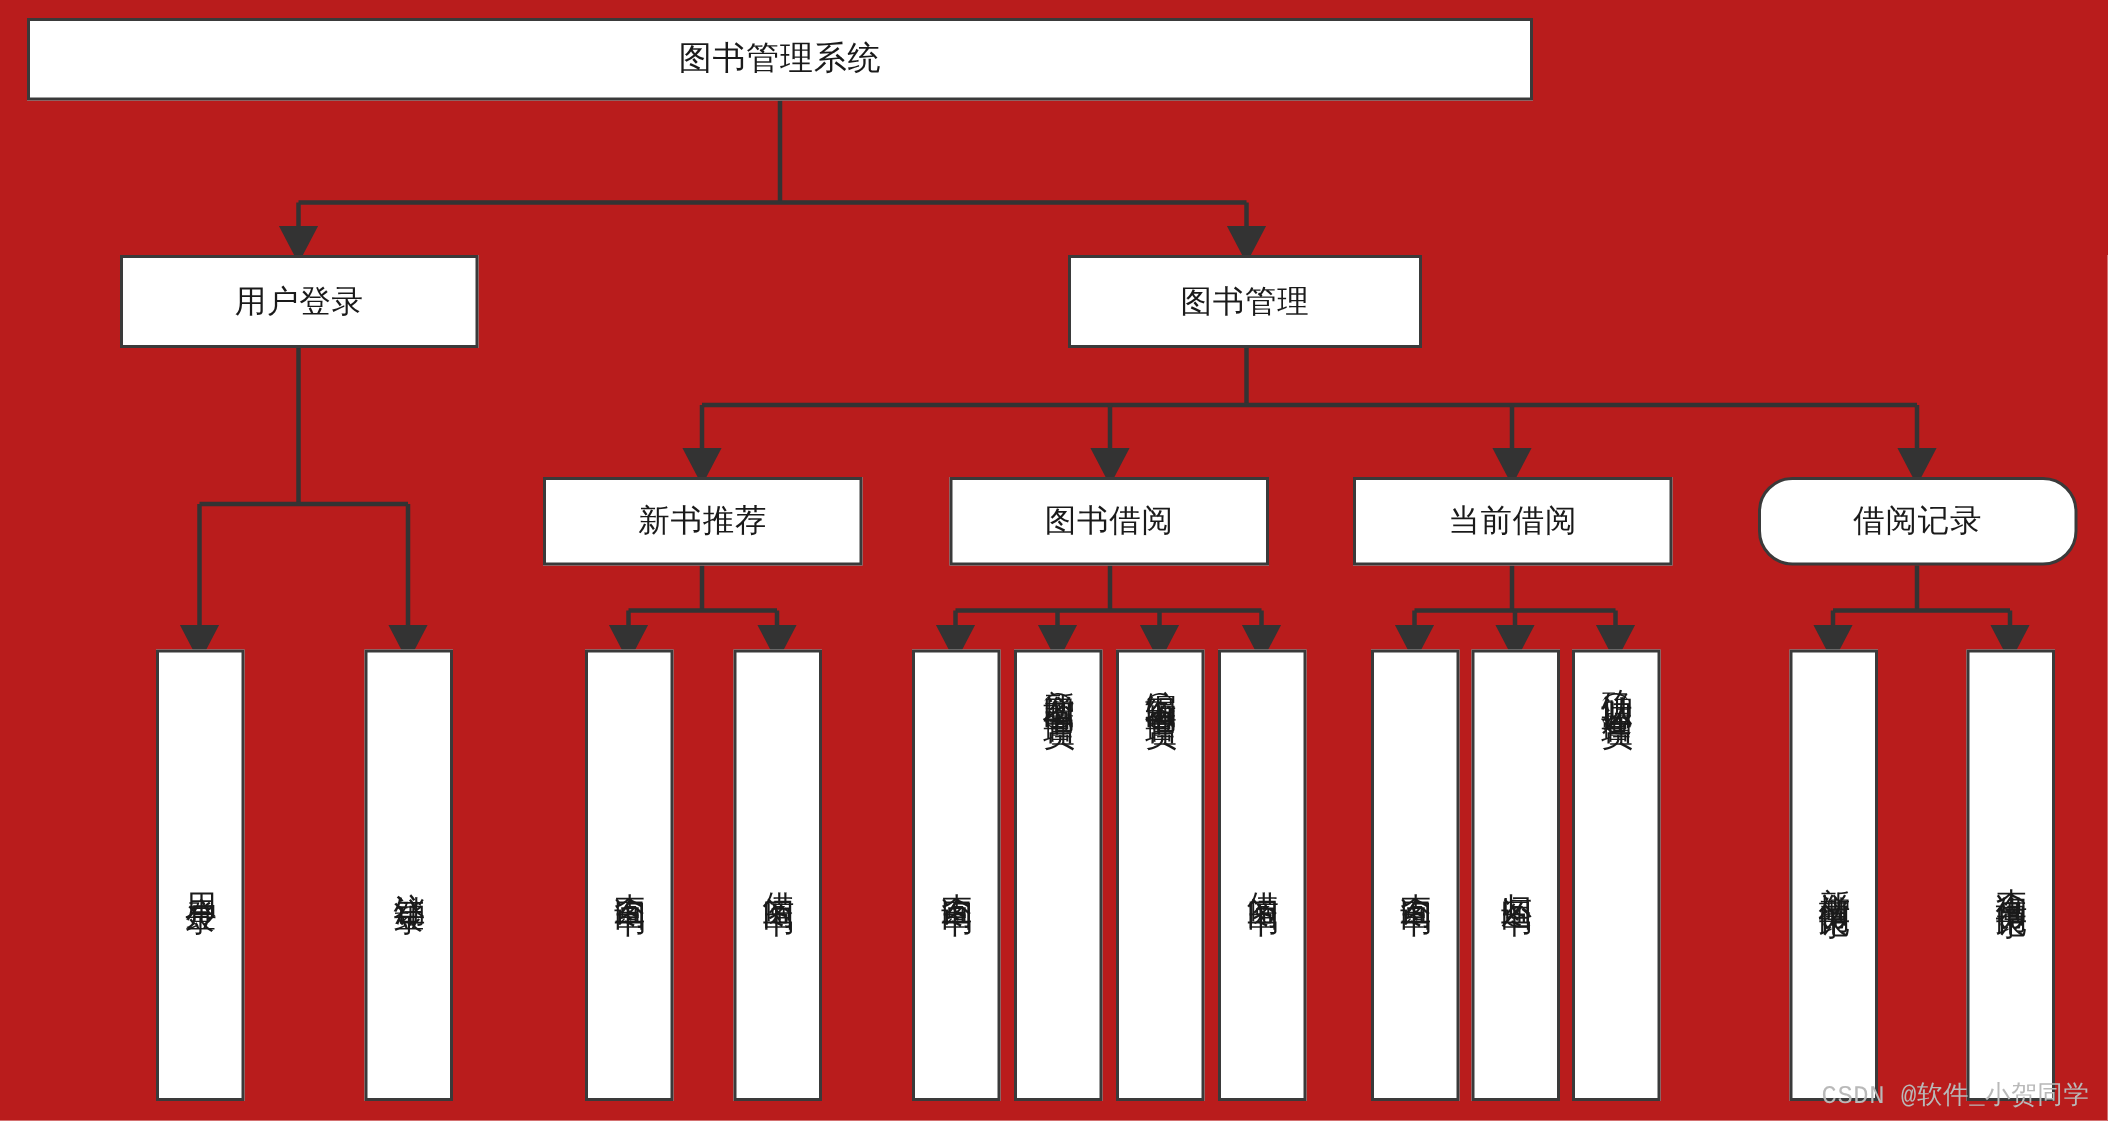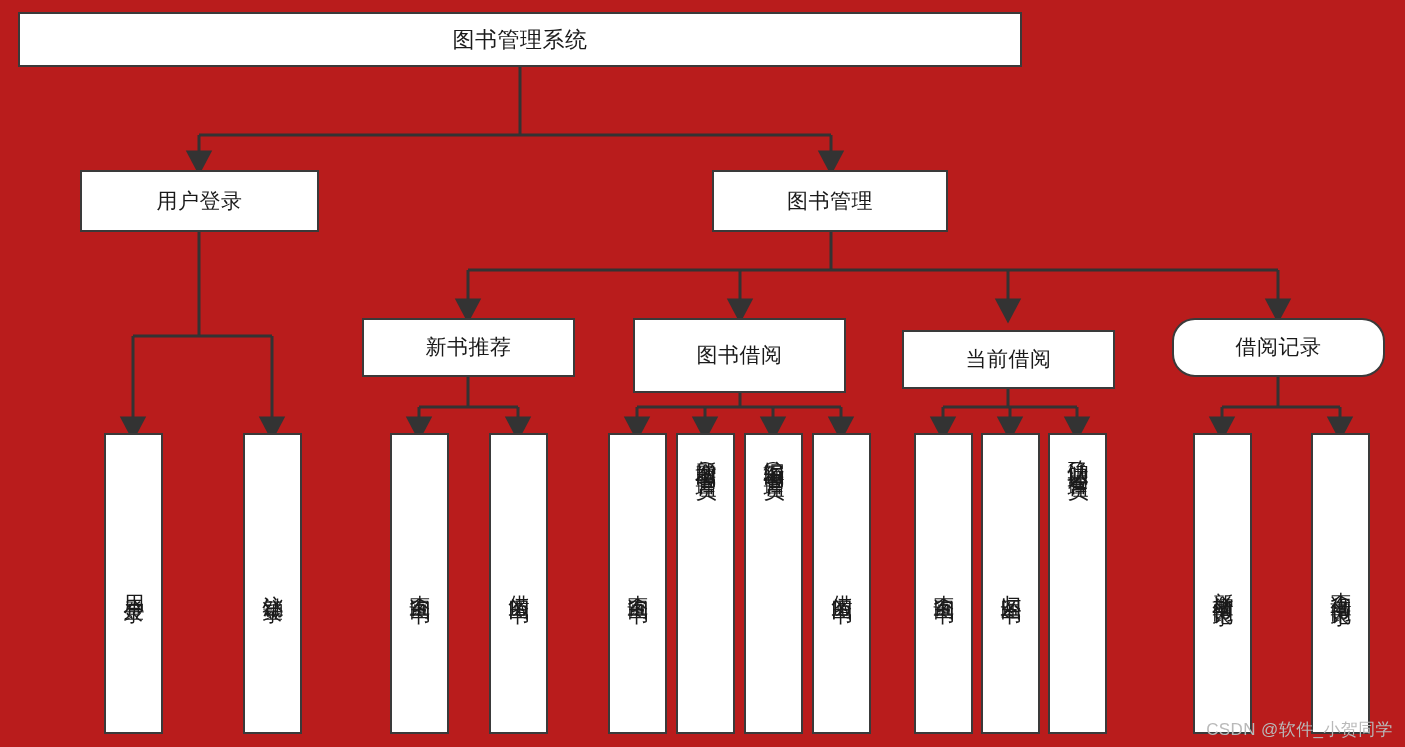--- a/index.html
+++ b/index.html
@@ -64,21 +64,21 @@
   .node-vertical.v-center {
     align-items: center;
     padding-top: 0;
   }
   .watermark {
     position: absolute;
     right: 12px;
     bottom: 6px;
     font-size: 17px;
     color: #b9b9b9;
-    font-family: Liberation Sans, sans-serif;
+    font-family: Liberation Mono, monospace;
     letter-spacing: 0.4px;
     white-space: nowrap;
     pointer-events: none;
     text-align: center;
   }
 </style>
 </head>
 <body>
 
 <div id="diagram-root">
@@ -140,24 +140,24 @@
   <div class="node-box node-horizontal" style="left:80px; top:170px; width:239px; height:62px;">
     <span class="node-label">用户登录</span>
   </div>
   <div class="node-box node-horizontal" style="left:362px; top:318px; width:213px; height:59px;">
     <span class="node-label">新书推荐</span>
   </div>
 
   <div class="node-box node-horizontal" style="left:712px; top:170px; width:236px; height:62px;">
     <span class="node-label">图书管理</span>
   </div>
-  <div class="node-box node-horizontal" style="left:633px; top:318px; width:213px; height:75px;">
+  <div class="node-box node-horizontal" style="left:633px; top:318px; width:213px; height:59px;">
     <span class="node-label">图书借阅</span>
   </div>
-  <div class="node-box node-horizontal" style="left:902px; top:318px; width:213px; height:59px;margin-top:12px;">
+  <div class="node-box node-horizontal" style="left:902px; top:318px; width:213px; height:59px;">
     <span class="node-label">当前借阅</span>
   </div>
   <div class="node-box node-horizontal" style="left:1172px; top:318px; width:213px; height:59px;border-radius:23px;">
     <span class="node-label">借阅记录</span>
   </div>
 
   <div class="node-box node-vertical v-center" style="left:104px; top:433px; width:59px; height:301px;">
     <span class="node-label">用户登录</span>
   </div>
   <div class="node-box node-vertical v-center" style="left:243px; top:433px; width:59px; height:301px;">

